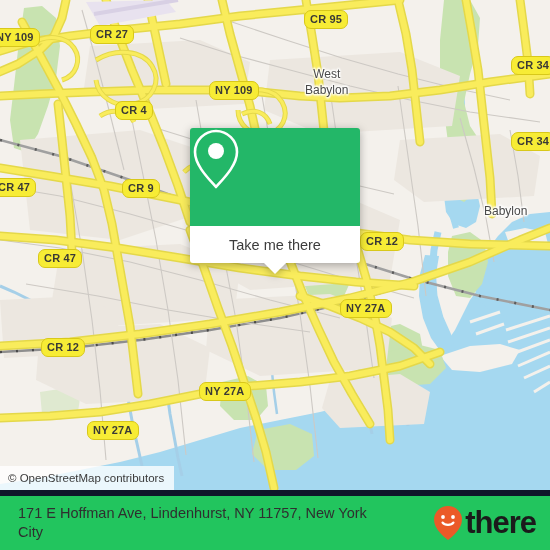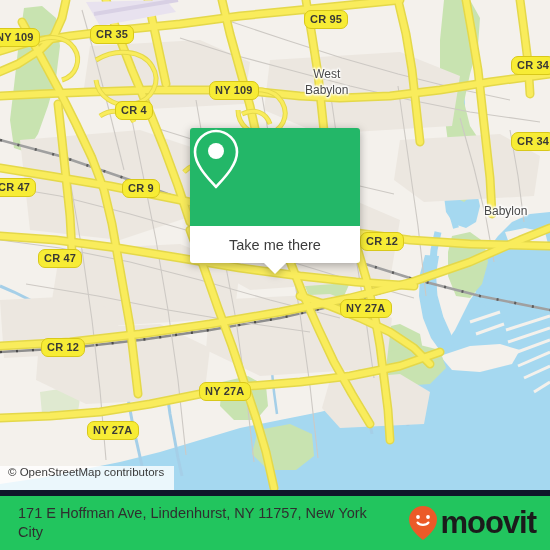--- a/index.html
+++ b/index.html
@@ -109,20 +109,21 @@
   }
 
   
   #attrib {
     position: absolute;
     left: 0;
     bottom: 0;
     height: 24px;
     padding: 0 10px 0 8px;
     display: flex;
+    align-items: center;
     background: rgba(255,255,255,0.78);
     color: #3a3a3a;
     font-size: 11.5px;
     font-family: "Liberation Sans", sans-serif;
     z-index: 50;
   }
 
   
   #footer {
     position: absolute;
@@ -329,21 +330,21 @@
         <path d="M94,14 L178,0" stroke="#d8d0e4" stroke-width="4" fill="none"></path>
 
       </g>
     </svg>
 
     <div class="place two-line" style="left:305px; top:66px;">West
 Babylon</div>
     <div class="place" style="left:484px; top:203px;">Babylon</div>
 
     <div class="shield" style="left:-10px; top:28px;">NY 109</div>
-    <div class="shield" style="left:90px;  top:25px;">CR 35</div>
+    <div class="shield" style="left:90px;  top:25px;">CR 27</div>
     <div class="shield" style="left:304px; top:10px;">CR 95</div>
     <div class="shield" style="left:209px; top:81px;">NY 109</div>
     <div class="shield" style="left:511px; top:56px;">CR 34</div>
     <div class="shield" style="left:115px; top:101px;">CR 4</div>
     <div class="shield" style="left:511px; top:132px;">CR 34</div>
     <div class="shield" style="left:-8px;  top:178px;">CR 47</div>
     <div class="shield" style="left:122px; top:179px;">CR 9</div>
     <div class="shield" style="left:38px;  top:249px;">CR 47</div>
     <div class="shield" style="left:360px; top:232px;">CR 12</div>
     <div class="shield" style="left:340px; top:299px;">NY 27A</div>
@@ -371,17 +372,17 @@
 
   <div id="footer">
     <div id="footer-address">171 E Hoffman Ave, Lindenhurst, NY 11757, New York City</div>
     <div id="brand">
       <svg width="30" height="36" viewBox="0 0 30 36">
         <path d="M15 1 C7.3 1 1 7.1 1 14.7 C1 23.4 10.6 31.8 15 35 C19.4 31.8 29 23.4 29 14.7 C29 7.1 22.7 1 15 1 Z" fill="#eb5a28"></path>
         <circle cx="10" cy="12" r="1.9" fill="#ffffff"></circle>
         <circle cx="20" cy="12" r="1.9" fill="#ffffff"></circle>
         <path d="M9.5 17.5 C11.8 20.6 18.2 20.6 20.5 17.5" fill="none" stroke="#ffffff" stroke-width="2.1" stroke-linecap="round"></path>
       </svg>
-      <span id="brand-word">moovit</span>
+      <span id="brand-word">there</span>
     </div>
   </div>
 
 </div>
 
 </body></html>

